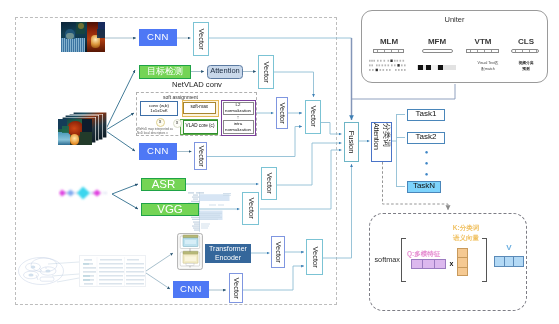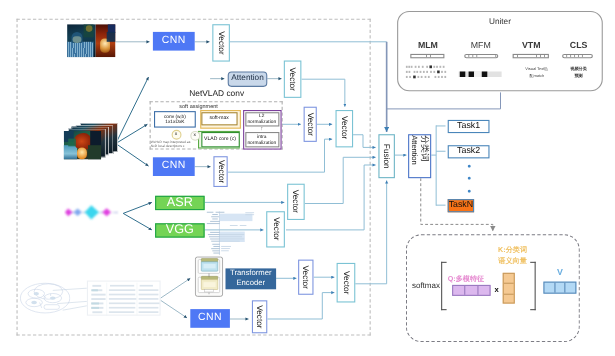--- a/index.html
+++ b/index.html
@@ -251,28 +251,29 @@
       <rect x="6" y="21.2" width="15" height="9" rx=".5" fill="#f2ecc8" stroke="#c4b97a" stroke-width=".5"></rect>
       <rect x="8" y="23.5" width="11" height="4.5" fill="#faf5dd"></rect>
       <rect x="9" y="30.2" width="8" height="2.2" fill="#fff" stroke="#b5b5b5" stroke-width=".4"></rect>
       <path d="M13,15.5 L13,19" stroke="#7a7a7a" stroke-width=".5" fill="none"></path>
       <path d="M13,33 L13,34.5" stroke="#7a7a7a" stroke-width=".5" fill="none"></path>
     </svg>
   </div>
 
   <div class="abs ctr cnnbox" style="left:139px;top:29px;width:38px;height:17px;">CNN</div>
 
+  <div class="abs ctr greenbox" style="left:139px;top:64.5px;width:52px;height:14px;font-size:9px;">目标检测</div>
 
   <div class="abs ctr" style="left:207px;top:64.5px;width:36px;height:14px;background:#c9d8ea;border:1.1px solid #5c7ba2;border-radius:3.5px;color:#1a2a40;font-size:7.5px;">Attention</div>
 
   <div class="abs ctr cnnbox" style="left:139px;top:143px;width:38px;height:17px;">CNN</div>
 
   <div class="abs ctr greenbox" style="left:141px;top:178px;width:45px;height:12.5px;font-size:11.5px;">ASR</div>
 
-  <div class="abs ctr greenbox" style="left:141px;top:203px;width:45px;height:12.5px;font-size:11.5px;">VGG</div>
+  <div class="abs ctr greenbox" style="left:141px;top:203px;width:58px;height:12.5px;font-size:11.5px;">VGG</div>
 
   <div class="abs ctr" style="left:205px;top:244px;width:46px;height:19px;background:#35679b;color:#fff;font-size:7px;flex-direction:column;line-height:1.15;">
     <span>Transformer</span>
     <span>Encoder</span>
   </div>
 
   <div class="abs ctr cnnbox" style="left:173px;top:281px;width:36px;height:17px;">CNN</div>
 
   <div class="abs ctr" style="left:163px;top:81px;width:68px;height:9px;font-size:7.6px;color:#1a1a1a;">NetVLAD conv</div>
   <div class="abs" style="left:136px;top:92px;width:121px;height:44px;border:.8px dashed #b0b0b0;"></div>
@@ -343,21 +344,21 @@
     <span style="transform:rotate(90deg);white-space:nowrap;display:block;">Fusion</span>
   </div>
 
   <div class="abs" style="left:371px;top:121.5px;width:21px;height:40px;border:1.1px solid #4a74c8;background:#fff;display:flex;justify-content:center;">
     <span style="writing-mode:vertical-rl;font-size:7px;color:#1a1a1a;line-height:9px;white-space:nowrap;letter-spacing:-.1px;display:block;">Attention</span>
     <span style="writing-mode:vertical-rl;text-orientation:sideways;font-size:8px;color:#1a1a1a;line-height:10px;white-space:nowrap;display:block;">分类词</span>
   </div>
 
   <div class="abs ctr" style="left:407px;top:108.5px;width:38px;height:12.5px;border:1.3px solid #4a86ba;background:#fff;font-size:8px;color:#111;">Task1</div>
   <div class="abs ctr" style="left:407px;top:131.5px;width:38px;height:12.5px;border:1.3px solid #4a86ba;background:#fff;font-size:8px;color:#111;">Task2</div>
-  <div class="abs ctr" style="left:407px;top:180.5px;width:24px;height:12.5px;border:1.3px solid #4a86ba;background:#f97316;font-size:8px;color:#111;">TaskN</div>
+  <div class="abs ctr" style="left:407px;top:180.5px;width:34px;height:12.5px;border:1.3px solid #4a86ba;background:#7dd3fc;font-size:8px;color:#111;">TaskN</div>
   <div class="abs ctr" style="left:419.5px;top:149px;width:14px;height:7px;font-size:6px;color:#3d85c6;line-height:7px;">●</div>
   <div class="abs ctr" style="left:419.5px;top:159.8px;width:14px;height:7px;font-size:6px;color:#3d85c6;line-height:7px;">●</div>
   <div class="abs ctr" style="left:419.5px;top:170.5px;width:14px;height:7px;font-size:6px;color:#3d85c6;line-height:7px;">●</div>
 
   <div class="abs" style="left:361px;top:10px;width:187px;height:73px;border:1px solid #9a9a9a;border-radius:11px;background:#fff;"></div>
   <div class="abs ctr" style="left:361px;top:15px;width:187px;height:10px;font-size:7.5px;color:#333;">Uniter</div>
 
   <div class="abs ctr" style="left:374px;top:38px;width:30px;height:9px;font-size:8px;font-weight:600;color:#3a3a3a;">MLM</div>
   <div class="abs tokenbar" style="left:373px;top:49px;width:31px;height:4.2px;"></div>
   <div class="abs" style="left:368px;top:58px;width:42px;height:16px;">
@@ -397,21 +398,21 @@
           <rect x="36" y="11" width="1.6" height="1.9"></rect>
       </g>
       <g fill="#2e2e2e">
         <rect x="22.4" y="1.5" width="2.3" height="2.5"></rect>
         <rect x="29.4" y="6.1" width="2.3" height="2.5"></rect>
         <rect x="7.6" y="10.7" width="2.3" height="2.5"></rect>
       </g>
     </svg>
   </div>
 
-  <div class="abs ctr" style="left:422px;top:38px;width:30px;height:9px;font-size:8px;font-weight:400;color:#3a3a3a;">MFM</div>
+  <div class="abs ctr" style="left:422px;top:38px;width:30px;height:9px;font-size:8px;font-weight:700;color:#3a3a3a;">MFM</div>
   <div class="abs tokenbar rnd" style="left:422px;top:49px;width:31px;height:4.2px;"></div>
   <div class="abs" style="left:417px;top:64.6px;width:39px;height:5.8px;background:#e2e2e2;">
     <div class="abs" style="left:1px;top:0;width:5px;height:5.8px;background:#111;"></div>
     <div class="abs" style="left:8.5px;top:0;width:5px;height:5.8px;background:#111;"></div>
     <div class="abs" style="left:20.5px;top:0;width:5.5px;height:5.8px;background:#111;"></div>
     <div class="abs" style="left:14px;top:0;width:6px;height:5.8px;background:#f2f2f2;"></div>
   </div>
 
   <div class="abs ctr" style="left:468px;top:38px;width:30px;height:9px;font-size:8px;font-weight:600;color:#3a3a3a;">VTM</div>
   <div class="abs tokenbar" style="left:466px;top:49px;width:33px;height:4.2px;"></div>

